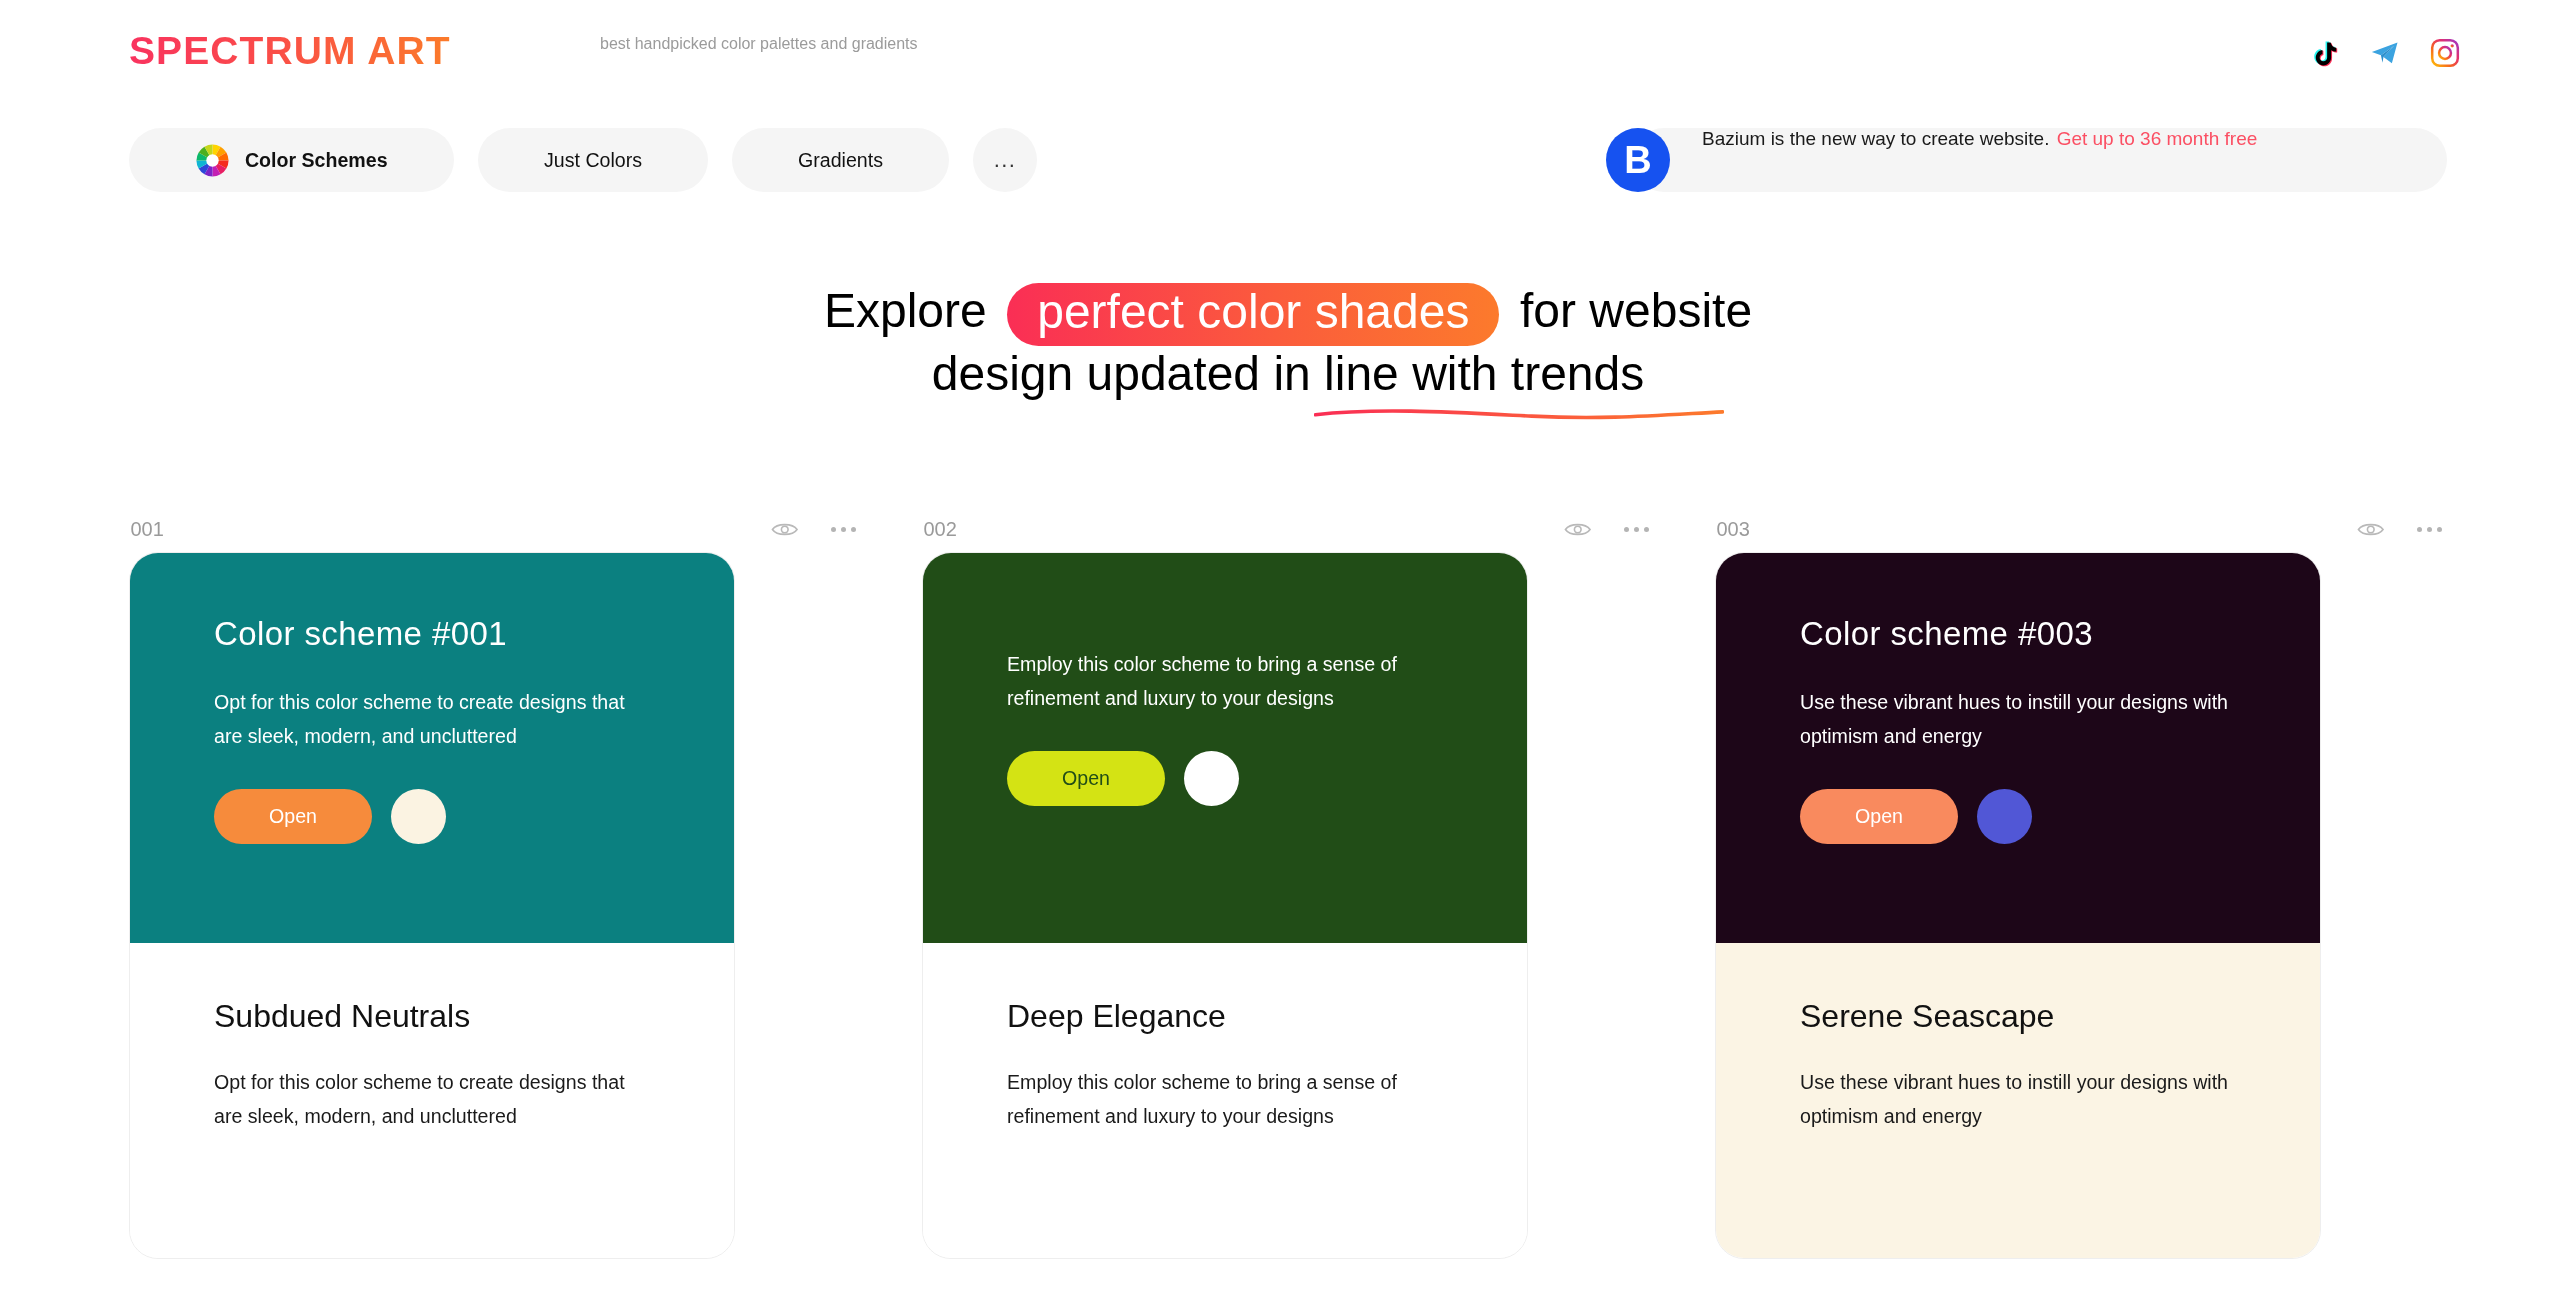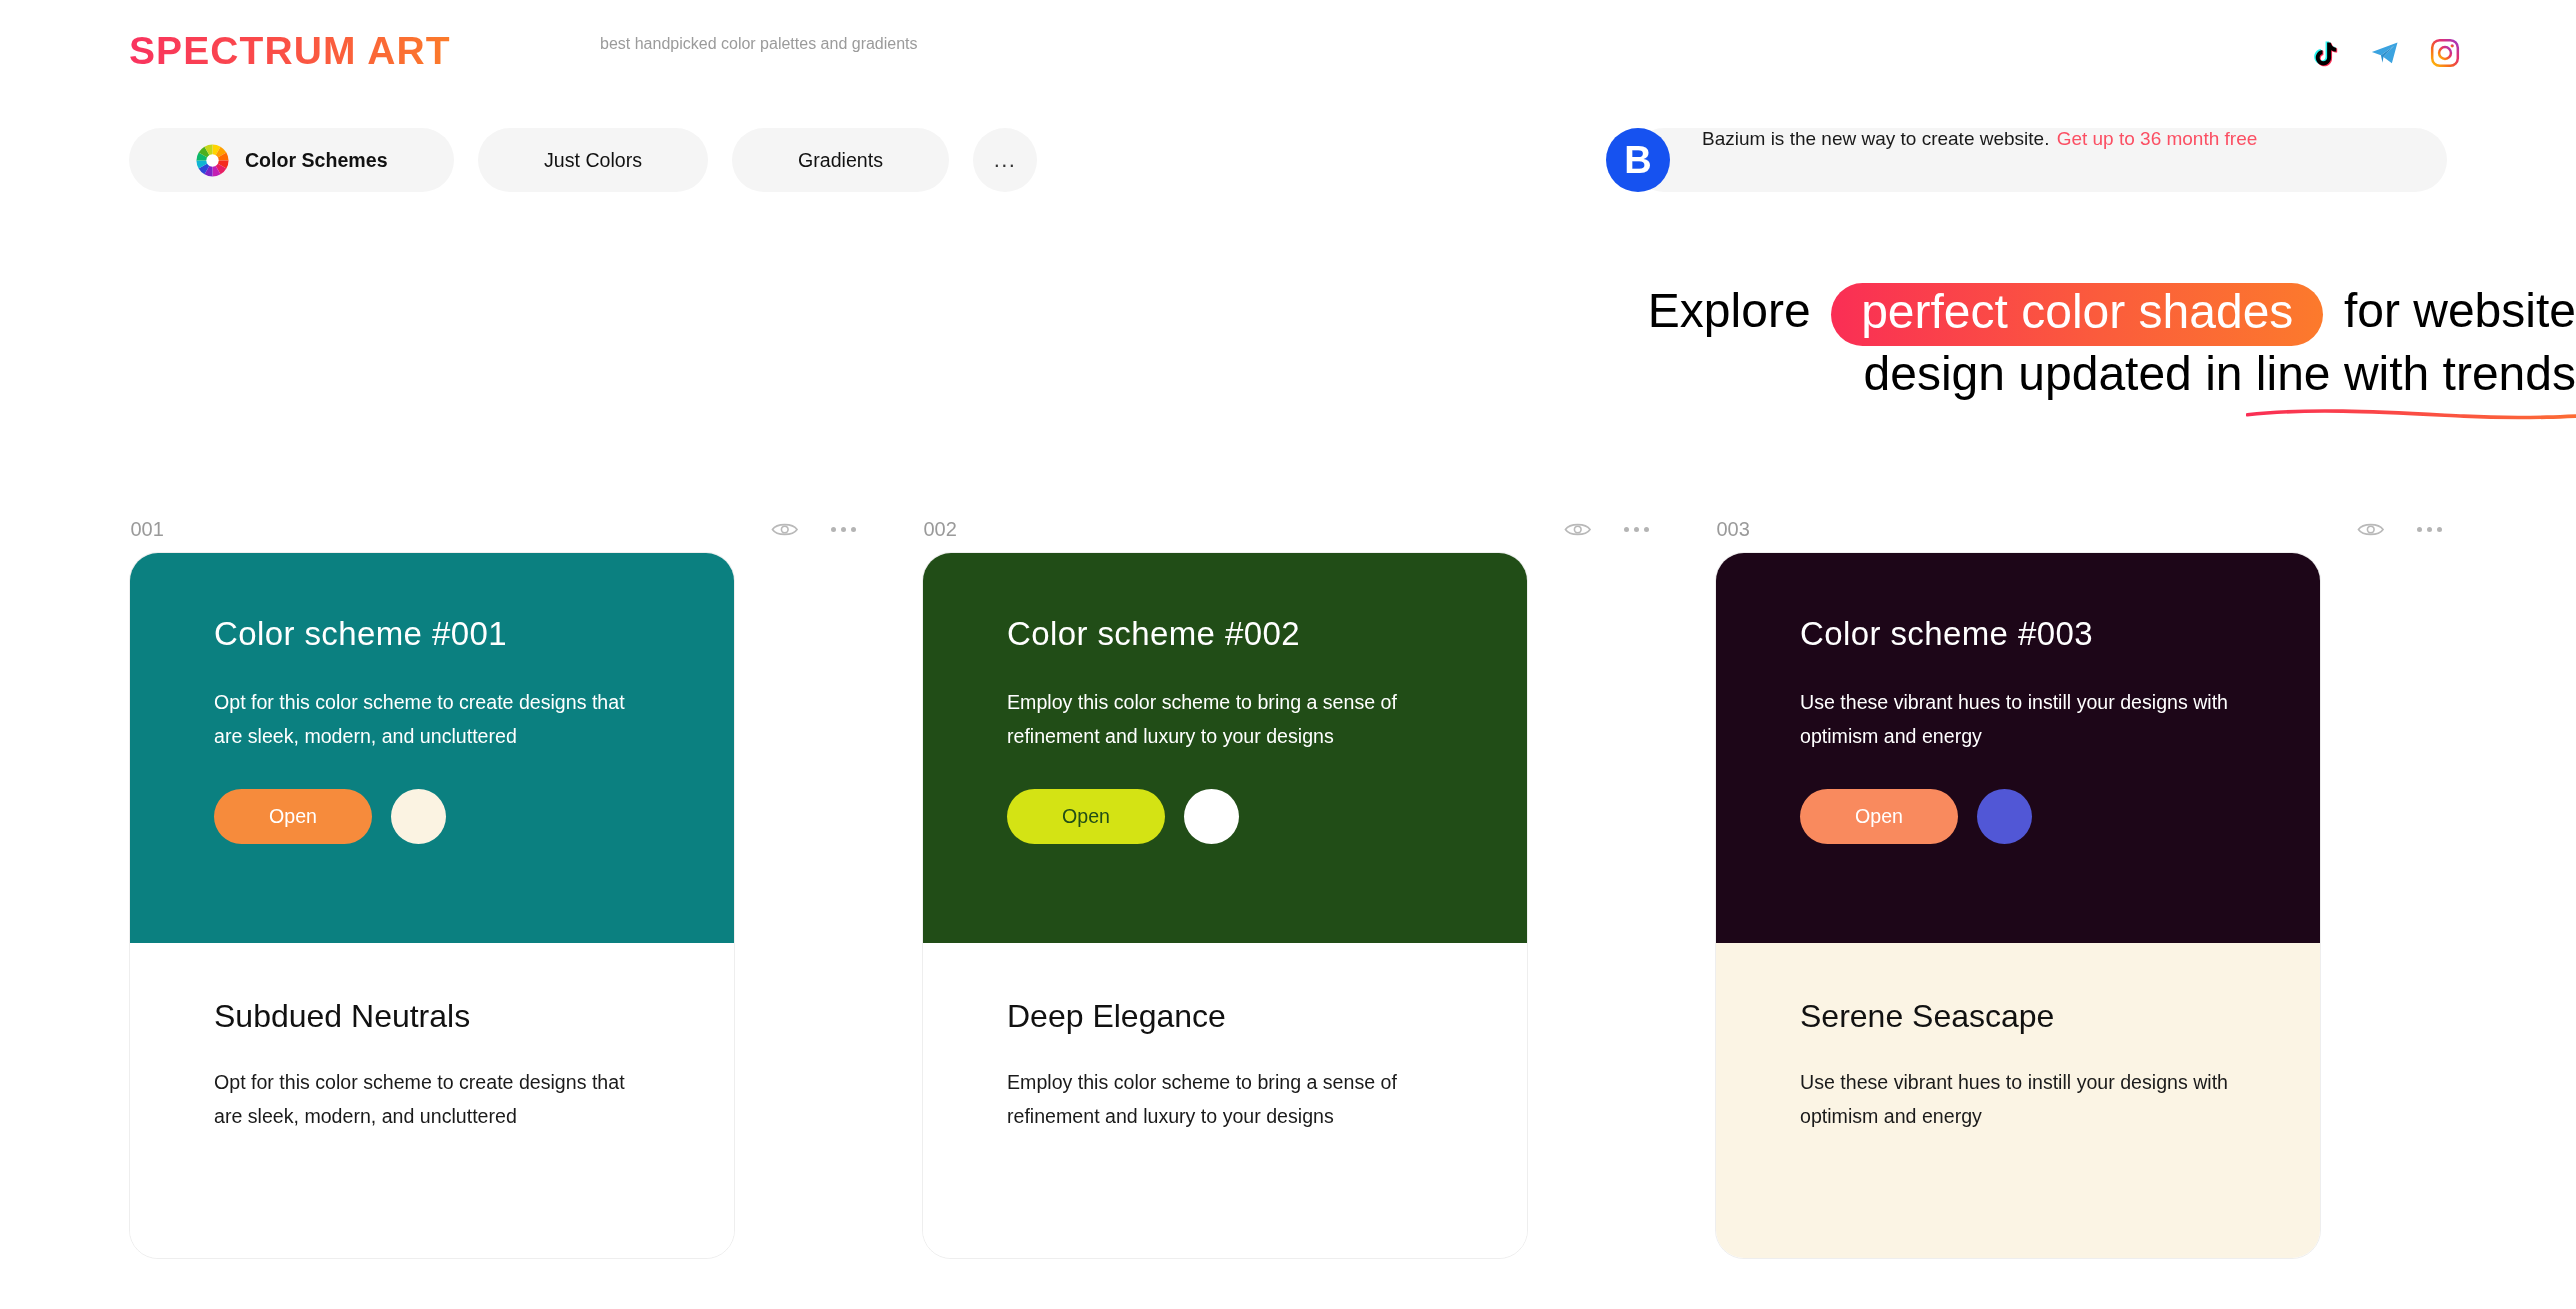--- a/index.html
+++ b/index.html
@@ -64,21 +64,21 @@
     width: 64px; height: 64px; border-radius: 50%;
     background: #1652F0; color: #fff;
     display: flex; align-items: center; justify-content: center;
     font-size: 38px; font-weight: 700; line-height: 1;
   }
   .promo-link { color: #FB4F63; margin-left: 7.2px; cursor: pointer; }
 
   
   .hero {
     position: absolute; left: 0; top: 283px; width: 2576px;
-    text-align: right;
+    text-align: center;
     font-size: 48px; color: #000; line-height: 1.18; font-weight: 400;
   }
   .hero-line { position: relative; display: block; white-space: nowrap; }
   .hl-pill {
     display: inline-block; vertical-align: middle;
     background: linear-gradient(90deg, #FA2E55 0%, #FB5C3C 55%, #FC7A2C 100%);
     color: #fff; border-radius: 35px;
     padding: 4.3px 30px 8.7px 30px; margin: 0 7.2px;
     line-height: 1.05;
   }
@@ -281,21 +281,20 @@
         </svg>
         <span class="dots-ico">
             <i></i>
             <i></i>
             <i></i>
           </span>
       </span>
     </div>
     <div class="card">
       <div class="card-top" style="background:#214D17">
-        <div class="card-title">Color scheme #002</div>
         <div class="card-sub">Employ this color scheme to bring a sense of refinement and luxury to your designs</div>
         <div class="card-actions">
           <button class="open-btn" style="background:#D4E314;color:#214D17">Open</button>
           <span class="swatch" style="background:#FFFFFF"></span>
         </div>
       </div>
       <div class="card-bottom" style="background:#FFFFFF">
         <div class="card-name">Deep Elegance</div>
         <div class="card-desc">Employ this color scheme to bring a sense of refinement and luxury to your designs</div>
       </div>

